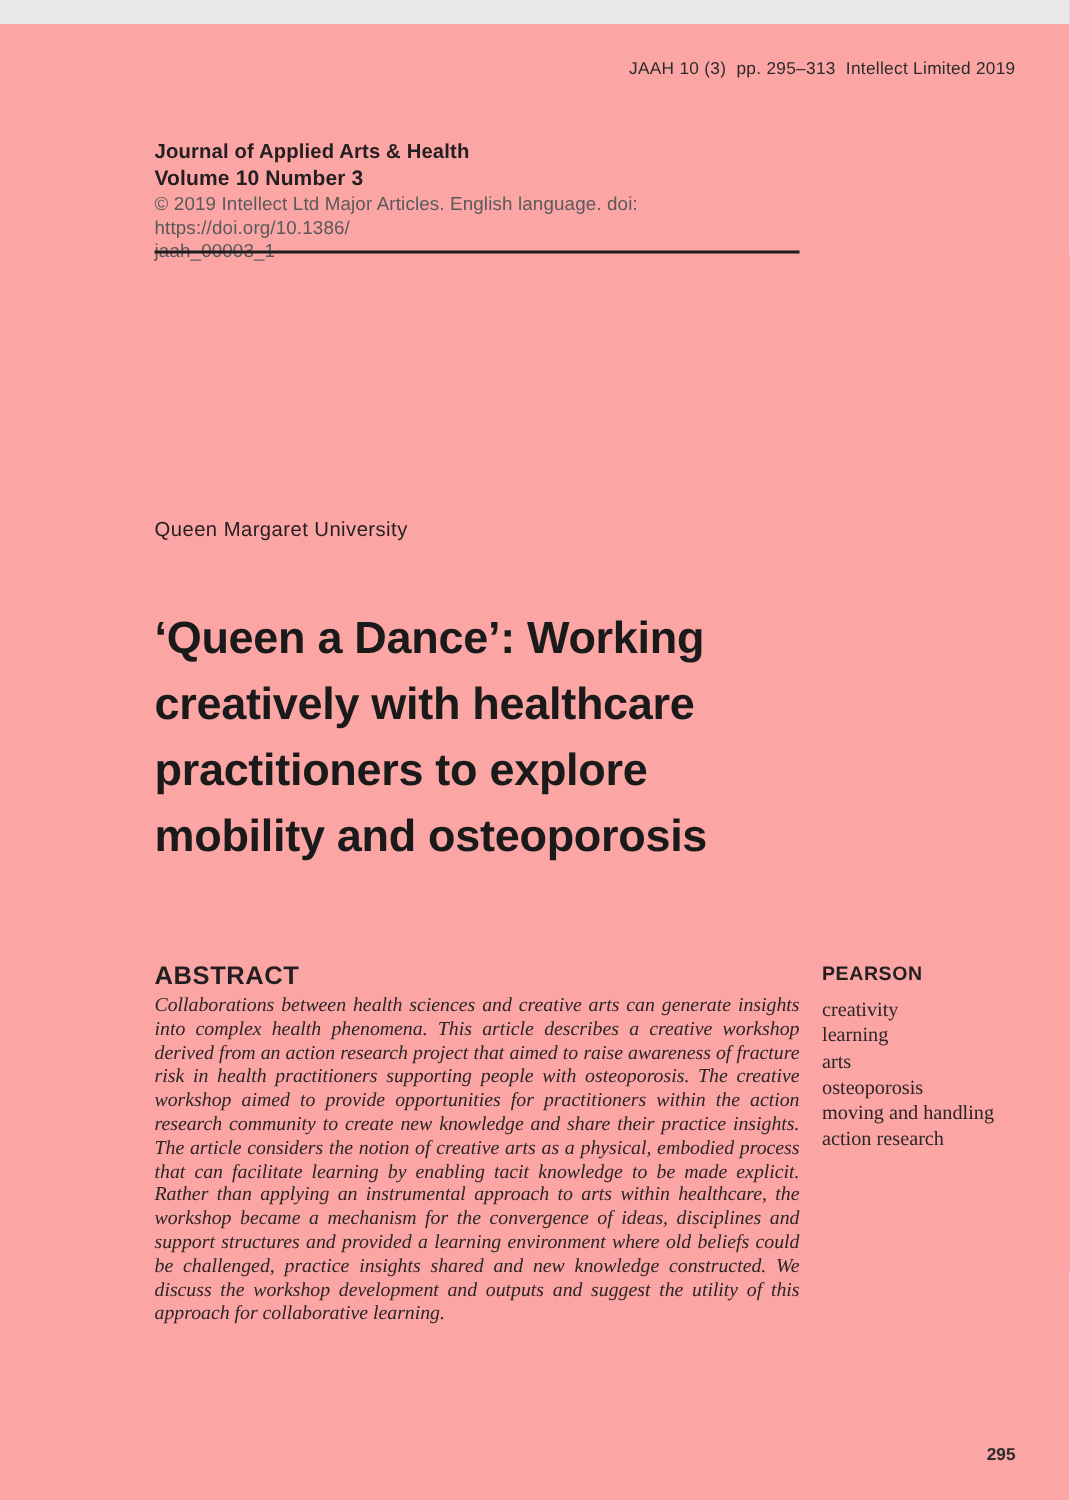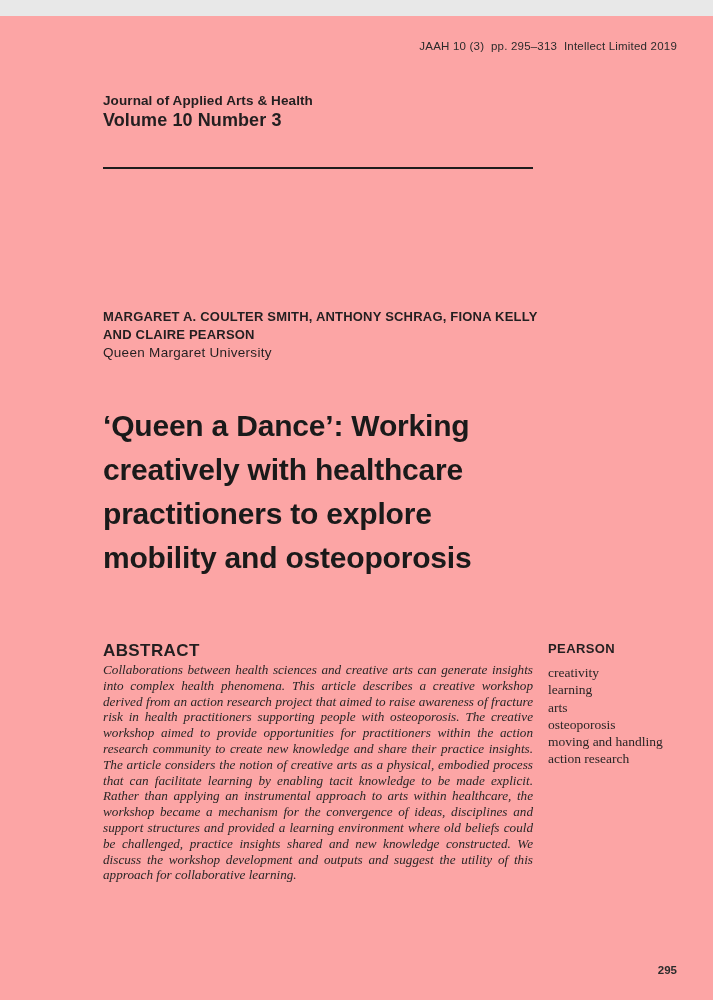--- a/index.html
+++ b/index.html
@@ -31,21 +31,21 @@
     left: 103px;
     top: 77px;
     font-size: 13.5px;
     font-weight: 700;
     letter-spacing: 0.1px;
   }
   .volume-issue {
     position: absolute;
     left: 103px;
     top: 94px;
-    font-size: 18px;
+    font-size: 14px;
     font-weight: 700;
     letter-spacing: 0.1px;
   }
   .copyright {
     position: absolute;
     left: 103px;
     top: 113px;
     width: 445px;
     font-size: 12.5px;
     line-height: 15.5px;
@@ -141,24 +141,27 @@
 <body>
 
 <div class="page">
 
   <div class="running-header">JAAH 10 (3)  pp. 295–313  Intellect Limited 2019</div>
 
   <div class="journal-name">Journal of Applied Arts &amp; Health</div>
 
   <div class="volume-issue">Volume 10 Number 3</div>
 
+  <div class="copyright">
+    <div>© 2019 Intellect Ltd Major Articles. English language. doi: https://doi.org/10.1386/</div>
+    <div>jaah_00003_1</div>
+  </div>
 
   <div class="rule"></div>
 
-  <div class="authors">MARGARET A. COULTER SMITH, ANTHONY SCHRAG, FIONA KELLY AND CLAIRE PEARSON</div>
 
   <div class="affiliation">Queen Margaret University</div>
 
   <h1 class="article-title" style="margin:0; padding:0;">‘Queen a Dance’: Working creatively with healthcare practitioners to explore mobility and osteoporosis</h1>
 
   <div class="abstract-heading">ABSTRACT</div>
 
   <div class="abstract-text">Collaborations between health sciences and creative arts can generate insights into complex health phenomena. This article describes a creative workshop derived from an action research project that aimed to raise awareness of fracture risk in health practitioners supporting people with osteoporosis. The creative workshop aimed to provide opportunities for practitioners within the action research community to create new knowledge and share their practice insights. The article considers the notion of creative arts as a physical, embodied process that can facilitate learning by enabling tacit knowledge to be made explicit. Rather than applying an instrumental approach to arts within healthcare, the workshop became a mechanism for the convergence of ideas, disciplines and support structures and provided a learning environment where old beliefs could be challenged, practice insights shared and new knowledge constructed. We discuss the workshop development and outputs and suggest the utility of this approach for collaborative learning.</div>
 
   <div class="keywords-heading">PEARSON</div>

